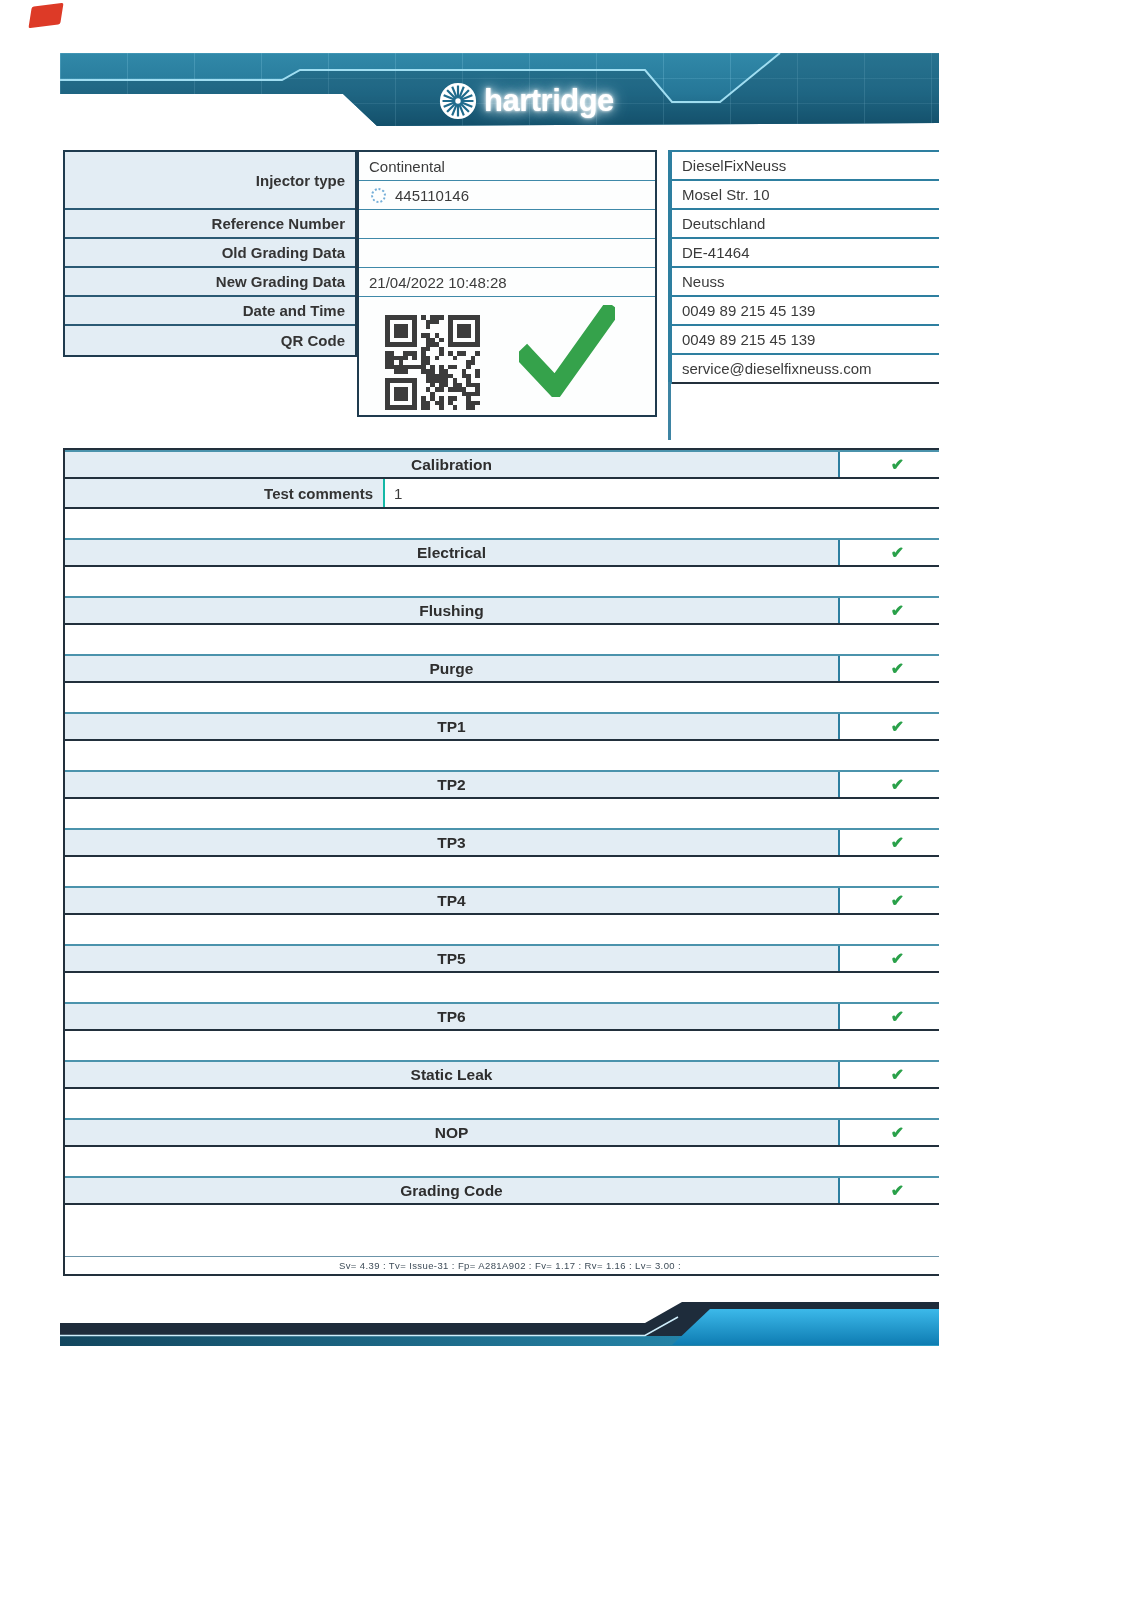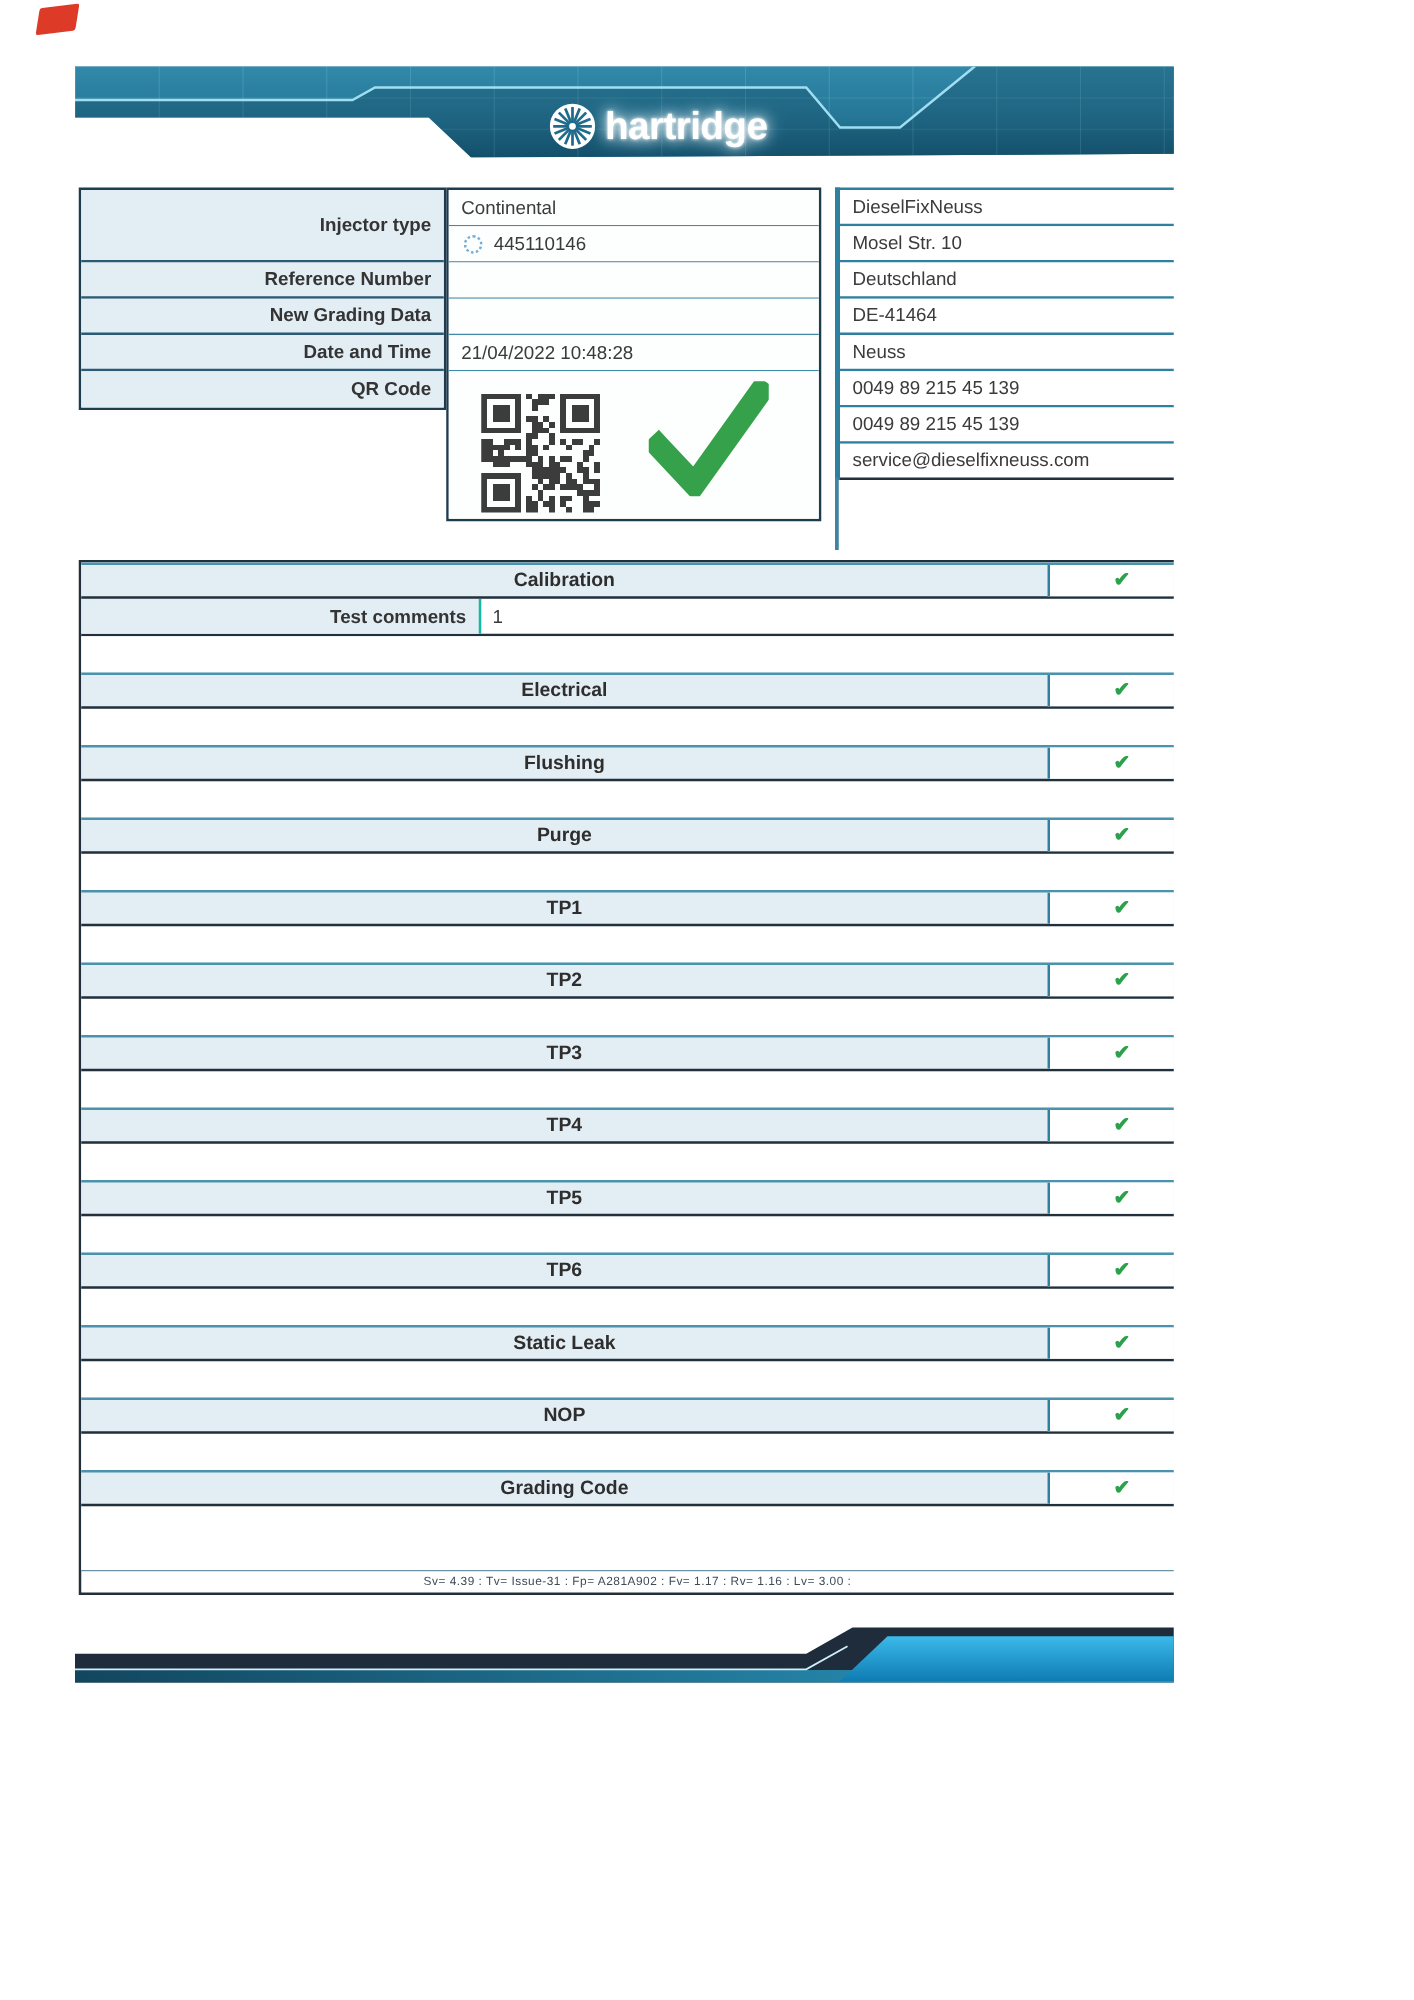--- a/index.html
+++ b/index.html
@@ -96,20 +96,21 @@
         <circle cx="20" cy="20" r="16.8" fill="none" stroke="#ffffff" stroke-width="2.6"></circle>
         <circle cx="20" cy="20" r="3.4" fill="#ffffff" stroke="#1f6b8c" stroke-width="1.4"></circle>
       </svg>
       <span class="wordmark">hartridge</span>
     </div>
   </div>
 
   <div class="info-labels">
     <div class="ilrow h58">Injector type</div>
     <div class="ilrow h29">Reference Number</div>
+    <div class="ilrow h29">Old Grading Data</div>
     <div class="ilrow h29">New Grading Data</div>
     <div class="ilrow h29">Date and Time</div>
     <div class="ilrow h29">QR Code</div>
   </div>
 
   <div class="info-values">
     <div class="ivrow">Continental</div>
     <div class="ivrow">
       <span class="dot-icon"></span>
       <span>445110146</span>

